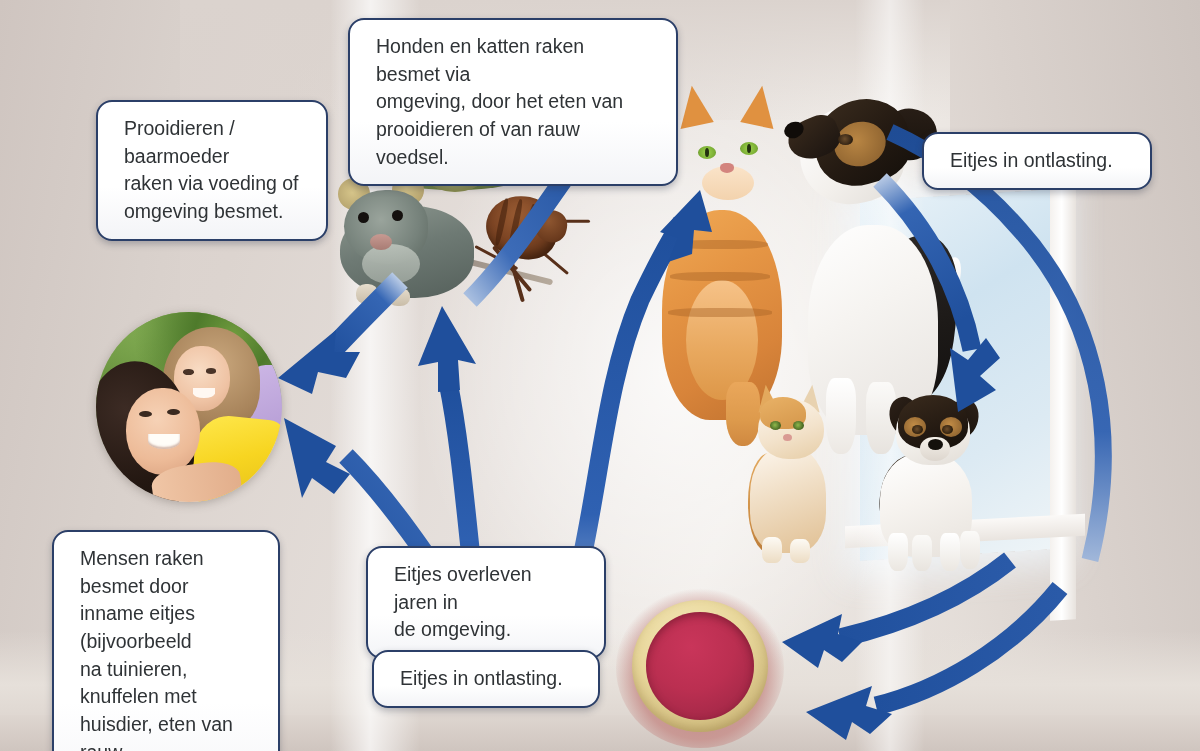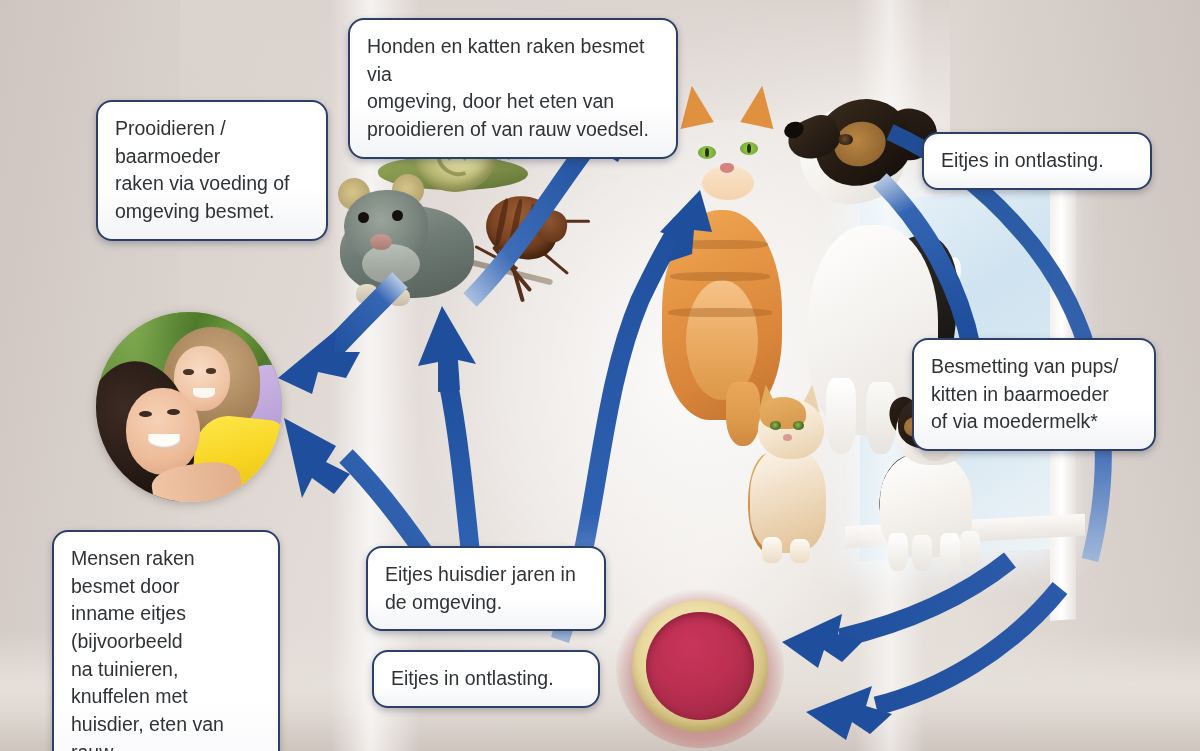--- a/index.html
+++ b/index.html
@@ -73,21 +73,21 @@
   
   .callout{
     position:absolute;
     background:linear-gradient(180deg,#ffffff 0%,#ffffff 62%,#f3f4f7 100%);
     border:2px solid #2b3f68;
     border-radius:16px;
     box-shadow:0 3px 7px rgba(40,45,65,.30);
     color:#2f3336;
     font-size:19.5px;
     line-height:1.42;
-    padding:13px 17px;
+    padding:13px 26px;
     box-sizing:border-box;
     white-space:pre-line;
   }
 
   
   .photo-circle{
     position:absolute;border-radius:50%;overflow:hidden;
     box-shadow:0 2px 10px rgba(90,80,75,.35);
   }
   .pc-bg{position:absolute;inset:0;
@@ -504,28 +504,25 @@
   <div class="callout" style="left:96px;top:100px;width:232px;">Prooidieren / baarmoeder
 raken via voeding of
 omgeving besmet.</div>
 
   <div class="callout" style="left:348px;top:18px;width:330px;">Honden en katten raken besmet via
 omgeving, door het eten van
 prooidieren of van rauw voedsel.</div>
 
   <div class="callout" style="left:922px;top:132px;width:230px;">Eitjes in ontlasting.</div>
 
-  <div class="callout" style="left:912px;top:338px;width:244px;">Besmetting van pups/
-kitten in baarmoeder
-of via moedermelk*</div>
 
   <div class="callout" style="left:52px;top:530px;width:228px;">Mensen raken besmet door
 inname eitjes (bijvoorbeeld
 na tuinieren, knuffelen met
 huisdier, eten van rauw
 voedsel).</div>
 
-  <div class="callout" style="left:366px;top:546px;width:240px;">Eitjes huisdier jaren in
+  <div class="callout" style="left:366px;top:546px;width:240px;">Eitjes overleven jaren in
 de omgeving.</div>
 
   <div class="callout" style="left:372px;top:650px;width:228px;">Eitjes in ontlasting.</div>
 
 </div>
 
 </body></html>

